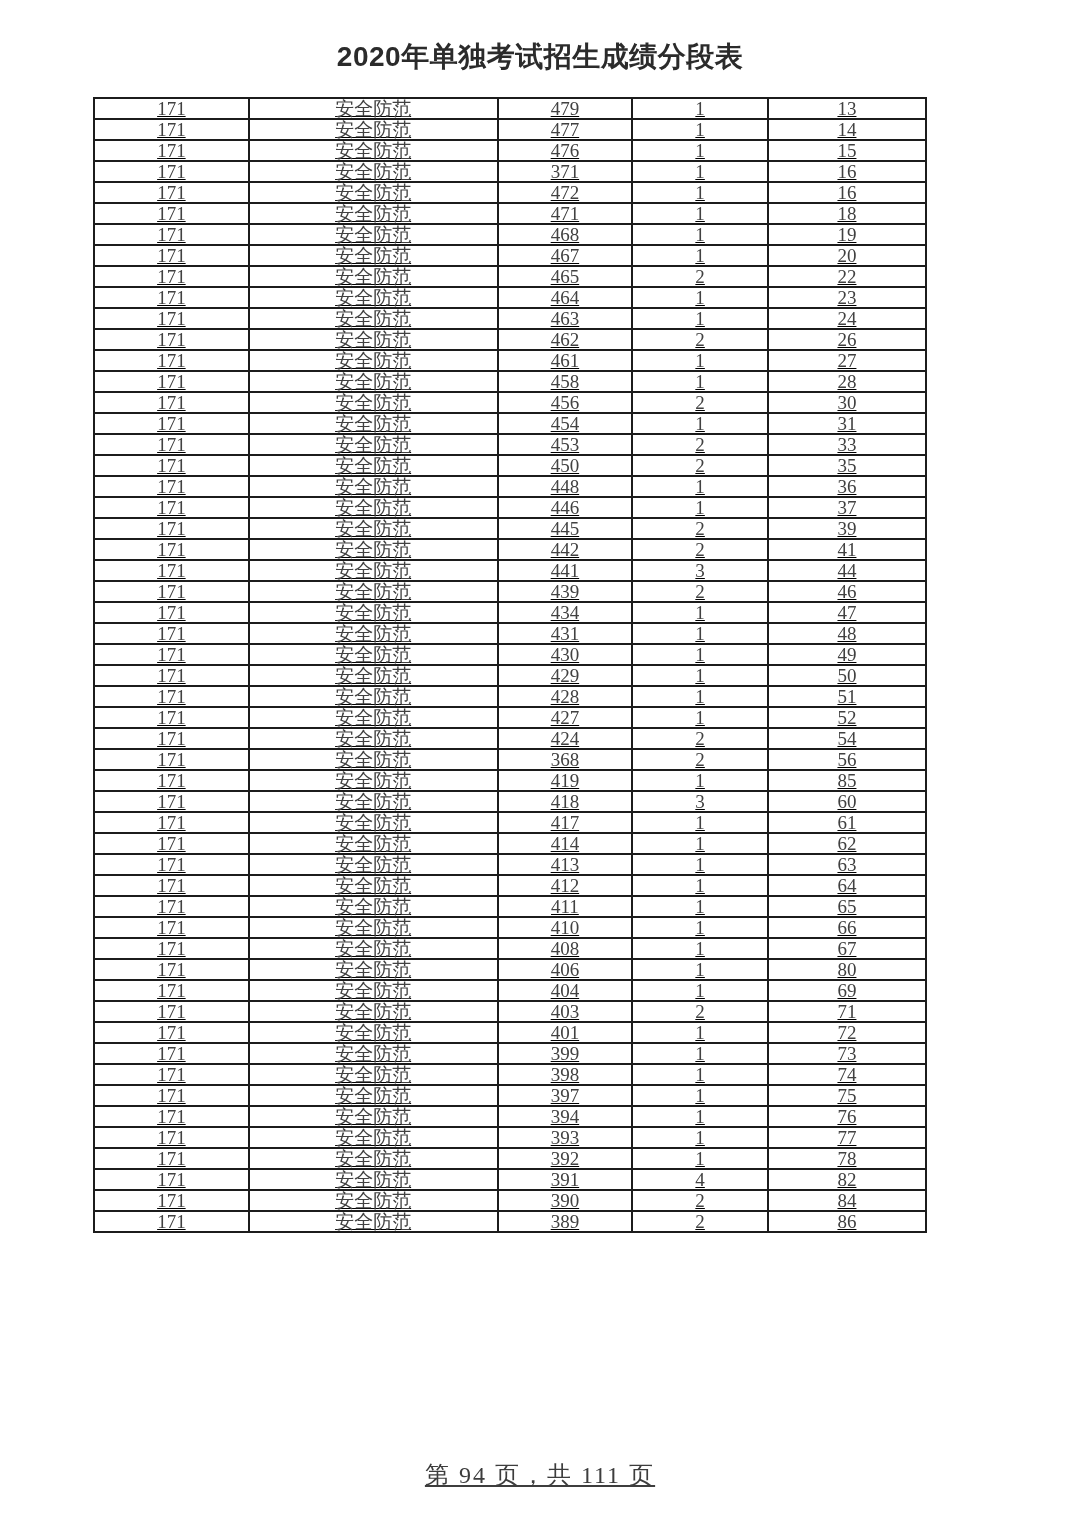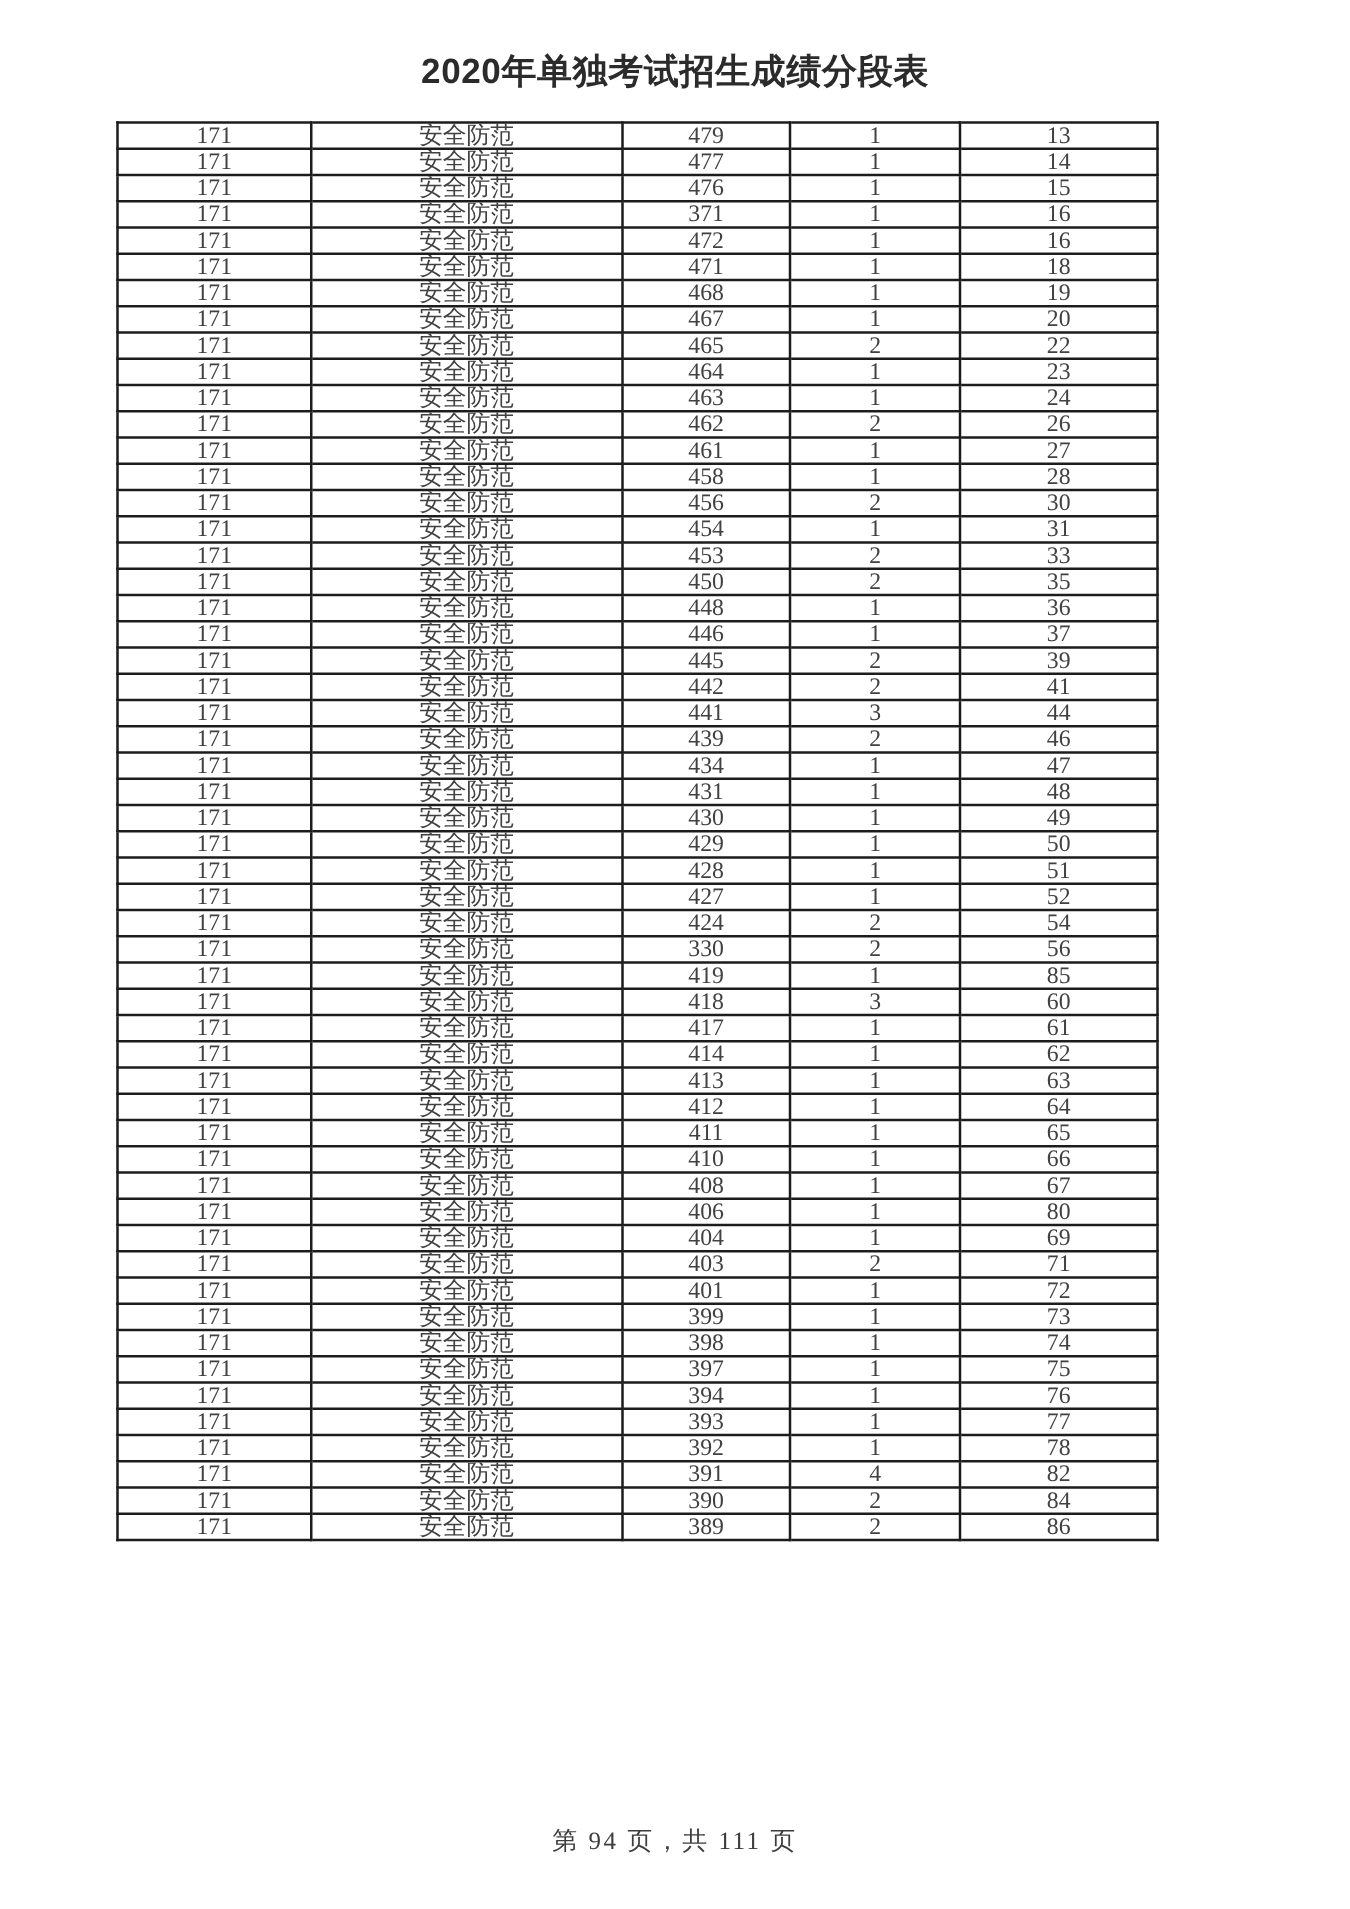--- a/index.html
+++ b/index.html
@@ -28,20 +28,21 @@
     letter-spacing: 0.5px;
   }
   table.score-table {
     position: absolute;
     top: 97px;
     left: 93px;
     width: 834px;
     height: 950px;
     border-collapse: collapse;
     table-layout: fixed;
+    text-decoration: underline;
   }
   table.score-table td {
     border: 2px solid #1c1c1c;
     text-align: center;
     vertical-align: middle;
     font-family: "Liberation Serif", serif;
     font-size: 19px;
     color: #414141;
     padding: 0;
     line-height: 1;
@@ -53,23 +54,24 @@
   col.c-score { width: 16.2%; }
   col.c-count { width: 16.3%; }
   col.c-cum { width: 19.0%; }
   .page-footer {
     position: absolute;
     top: 1459px;
     left: 0;
     width: 100%;
     text-align: center;
     font-family: "Liberation Serif", serif;
-    font-size: 20px;
+    font-size: 24px;
     color: #3d3d3d;
     letter-spacing: 2px;
+    text-decoration: underline;
   }
 </style>
 </head>
 <body>
 
 <div class="page">
 
   <div class="doc-title">2020年单独考试招生成绩分段表</div>
 
   <table class="score-table">
@@ -294,21 +296,21 @@
         <tr>
           <td>171</td>
           <td>安全防范</td>
           <td>424</td>
           <td>2</td>
           <td>54</td>
         </tr>
         <tr>
           <td>171</td>
           <td>安全防范</td>
-          <td>330</td>
+          <td>368</td>
           <td>2</td>
           <td>56</td>
         </tr>
         <tr>
           <td>171</td>
           <td>安全防范</td>
           <td>419</td>
           <td>1</td>
           <td>85</td>
         </tr>

